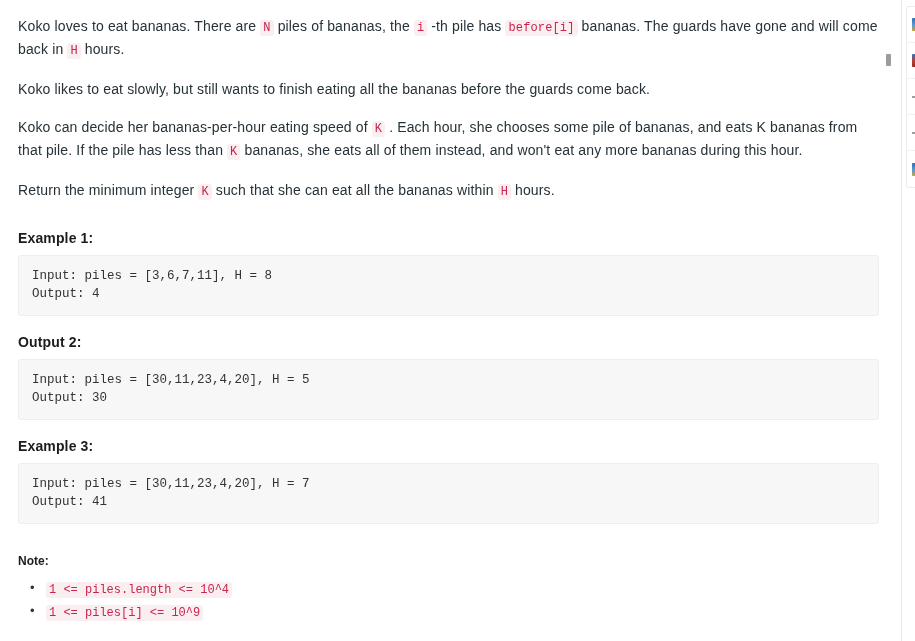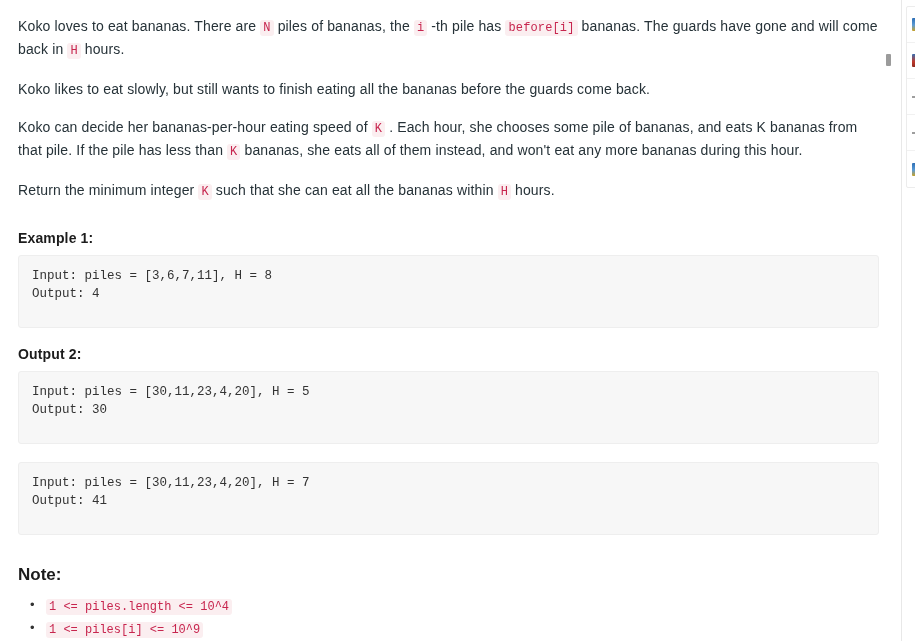--- a/index.html
+++ b/index.html
@@ -49,34 +49,34 @@
     margin: 0 0 9px 0;
     font-size: 14px;
     font-weight: bold;
     color: #1c1c1c;
     letter-spacing: 0.01em;
   }
   .codeblock {
     background: #f7f7f7;
     border: 1px solid #eeeeee;
     border-radius: 3px;
-    padding: 11px 12px 24px 13px;
+    padding: 11px 12px 12px 13px;
     margin: 0 0 18px 0;
     font-family: "Liberation Mono", "DejaVu Sans Mono", monospace;
     font-size: 12.5px;
     line-height: 18px;
     color: #333333;
     white-space: pre;
     overflow: hidden;
   }
   .ex-block { margin-bottom: 0; }
   .note-wrap { margin-top: 30px; }
   h4.note-title {
     margin: 0 0 10px 0;
-    font-size: 17px;
+    font-size: 12px;
     font-weight: bold;
     color: #1c1c1c;
   }
   ul.note-list {
     margin: 0;
     padding-left: 28px;
     list-style: none;
   }
   ul.note-list li {
     position: relative;
@@ -165,20 +165,21 @@
 <span>Output: 4</span></pre>
     </div>
 
     <div class="ex-block">
       <h4 class="ex-title">Output 2:</h4>
       <pre class="codeblock"><span>Input: piles = [30,11,23,4,20], H = 5</span>
 <span>Output: 30</span></pre>
     </div>
 
     <div class="ex-block">
+      <h4 class="ex-title">Example 3:</h4>
       <pre class="codeblock"><span>Input: piles = [30,11,23,4,20], H = 7</span>
 <span>Output: 41</span></pre>
     </div>
 
     <div class="note-wrap">
       <h4 class="note-title">Note:</h4>
       <ul class="note-list">
         <li><code class="inline">1 &lt;= piles.length &lt;= 10^4</code></li>
         <li><code class="inline">1 &lt;= piles[i] &lt;= 10^9</code></li>
       </ul>

